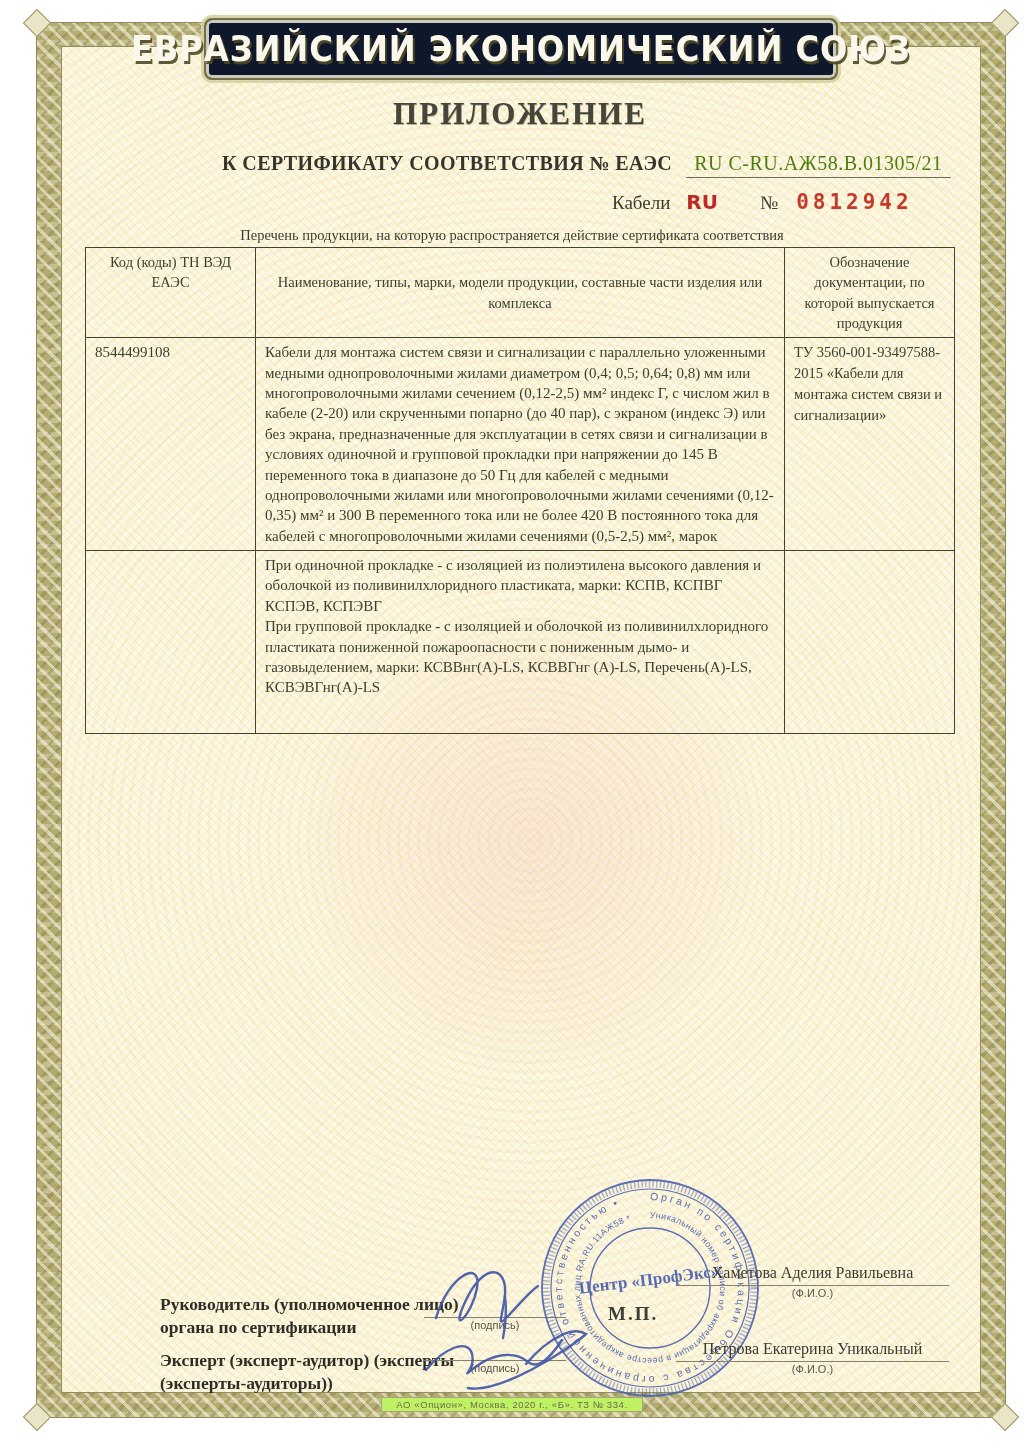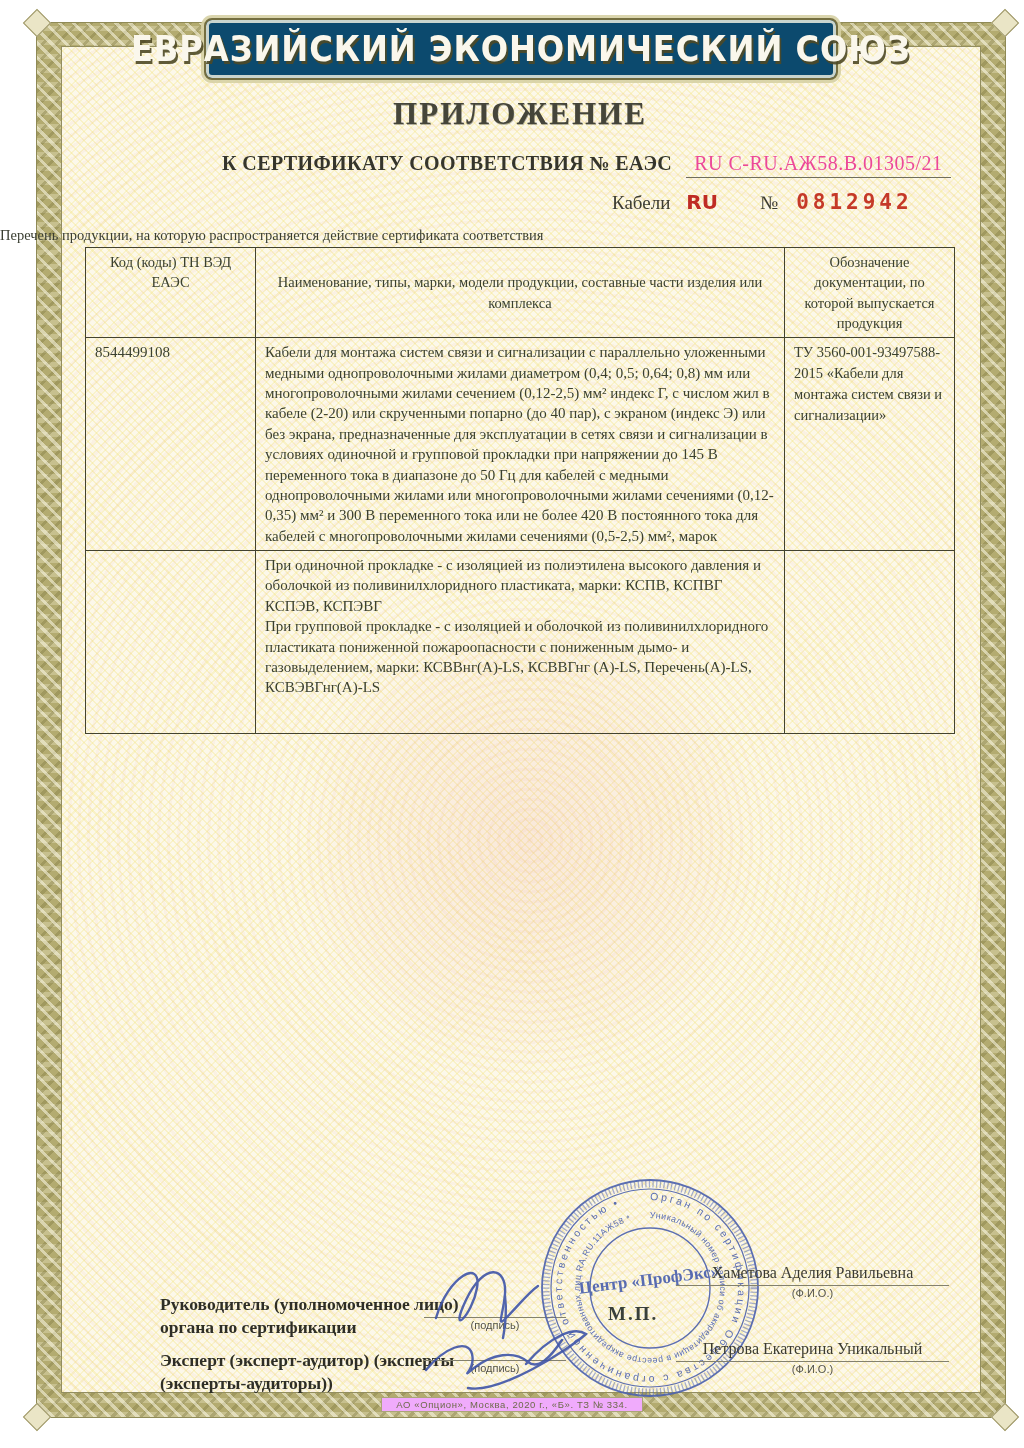--- a/index.html
+++ b/index.html
@@ -27,46 +27,46 @@
       repeating-linear-gradient(45deg, rgba(242,226,118,0.30) 0 1.5px, rgba(242,226,118,0) 1.5px 6px),
       repeating-linear-gradient(-45deg, rgba(242,226,118,0.26) 0 1.5px, rgba(242,226,118,0) 1.5px 6px);
   }
   .corner{position:absolute;width:18px;height:18px;background:#eae5c6;border:1px solid #9b9566;transform:rotate(45deg);z-index:3;}
   .corner.tl{left:27px;top:13px;} .corner.tr{right:9px;top:13px;}
   .corner.bl{left:27px;bottom:21px;} .corner.br{right:9px;bottom:21px;}
 
   
   .banner{
     position:absolute;left:204px;top:18px;width:630px;height:58px;z-index:5;
-    background:#0c4a6e;border:2px solid #746e40;border-radius:8px;
+    background:#0f172a;border:2px solid #746e40;border-radius:8px;
     box-shadow: inset 0 0 0 3px rgba(250,247,230,0.8), 0 0 0 3px rgba(214,208,164,0.9);
     display:flex;align-items:center;justify-content:center;
   }
   .banner-text{
     font-family:"DejaVu Sans","Liberation Sans",sans-serif;font-weight:700;
     font-size:35px;color:#faf7ec;letter-spacing:1px;white-space:nowrap;
     transform:scaleX(0.92);text-shadow:2px 3px 0 rgba(78,73,38,0.9);
   }
 
   .doc-title{
     position:absolute;left:0;top:96px;width:1040px;text-align:center;z-index:4;
     font-size:31px;font-weight:700;letter-spacing:2px;color:#45453a;
     text-shadow:0.5px 0.5px 0 rgba(70,70,55,0.4);
   }
   .subtitle-row{position:absolute;left:222px;top:152px;z-index:4;display:flex;align-items:baseline;white-space:nowrap;}
   .subtitle-label{font-size:20px;font-weight:700;color:#35352c;letter-spacing:0.4px;}
-  .cert-number{margin-left:14px;font-size:20px;color:#ec4899;border-bottom:1px solid #6f6e5c;padding:0 8px 2px 8px;letter-spacing:0.5px;}
+  .cert-number{margin-left:14px;font-size:20px;color:#4d7c0f;border-bottom:1px solid #6f6e5c;padding:0 8px 2px 8px;letter-spacing:0.5px;}
 
   .series-row{position:absolute;left:612px;top:190px;z-index:4;display:flex;align-items:baseline;}
   .series-label{font-size:19px;color:#3c3c32;}
   .series-value{font-size:20px;font-weight:700;color:#bf2b24;margin-left:16px;font-family:"DejaVu Sans","Liberation Sans",sans-serif;}
   .num-sign{font-size:19px;color:#3c3c32;margin-left:42px;}
   .blank-number{font-size:21px;font-weight:700;color:#c53928;margin-left:18px;letter-spacing:4px;font-family:"DejaVu Sans Mono","Liberation Mono",monospace;}
 
-  .table-caption{position:absolute;left:0;top:227px;width:1024px;z-index:4;font-size:14.5px;color:#3a3e31;border-radius:8px;}
+  .table-caption{position:absolute;left:0;top:227px;width:1024px;text-align:center;z-index:4;font-size:14.5px;color:#3a3e31;border-radius:8px;}
 
   
   .ptable{
     position:absolute;left:85px;top:247px;width:868px;z-index:4;
     border:1.5px solid #43432f;color:#3a402f;
     display:grid;grid-template-columns:170px 529px 169px;
   }
   .cell{box-sizing:border-box;border-right:1.2px solid #43432f;padding:4px 9px;}
   .cell.last{border-right:none;}
   .cell.hb{border-bottom:1.2px solid #43432f;}
@@ -90,21 +90,21 @@
   .namebox{position:absolute;left:676px;width:273px;z-index:6;text-align:center;}
   .namebox .nm{font-size:16px;color:#3b3b32;padding-bottom:3px;border-bottom:1px solid #83816e;white-space:nowrap;}
   .namebox.n1{top:1264px;} .namebox.n2{top:1340px;}
   .mp{position:absolute;left:608px;top:1303px;z-index:7;font-size:19px;font-weight:700;color:#39403a;letter-spacing:2px;}
 
   .stamp{position:absolute;left:537px;top:1175px;z-index:5;opacity:0.92;}
   .autograph{position:absolute;left:408px;top:1238px;z-index:6;}
 
   .imprint-wrap{position:absolute;left:0;top:1394px;width:1024px;text-align:center;z-index:6;}
   .imprint{
-    display:inline-block;background:#f0abfc;border:1px solid #aaa478;padding:1px 14px;
+    display:inline-block;background:#bef264;border:1px solid #aaa478;padding:1px 14px;
     font-family:"Liberation Sans","DejaVu Sans",sans-serif;font-size:9.5px;color:#6d6a4a;letter-spacing:0.6px;
   }
 </style>
 </head>
 <body>
 
 <div class="page">
 
   <div class="band"></div>
   <div class="corner tl"></div>

